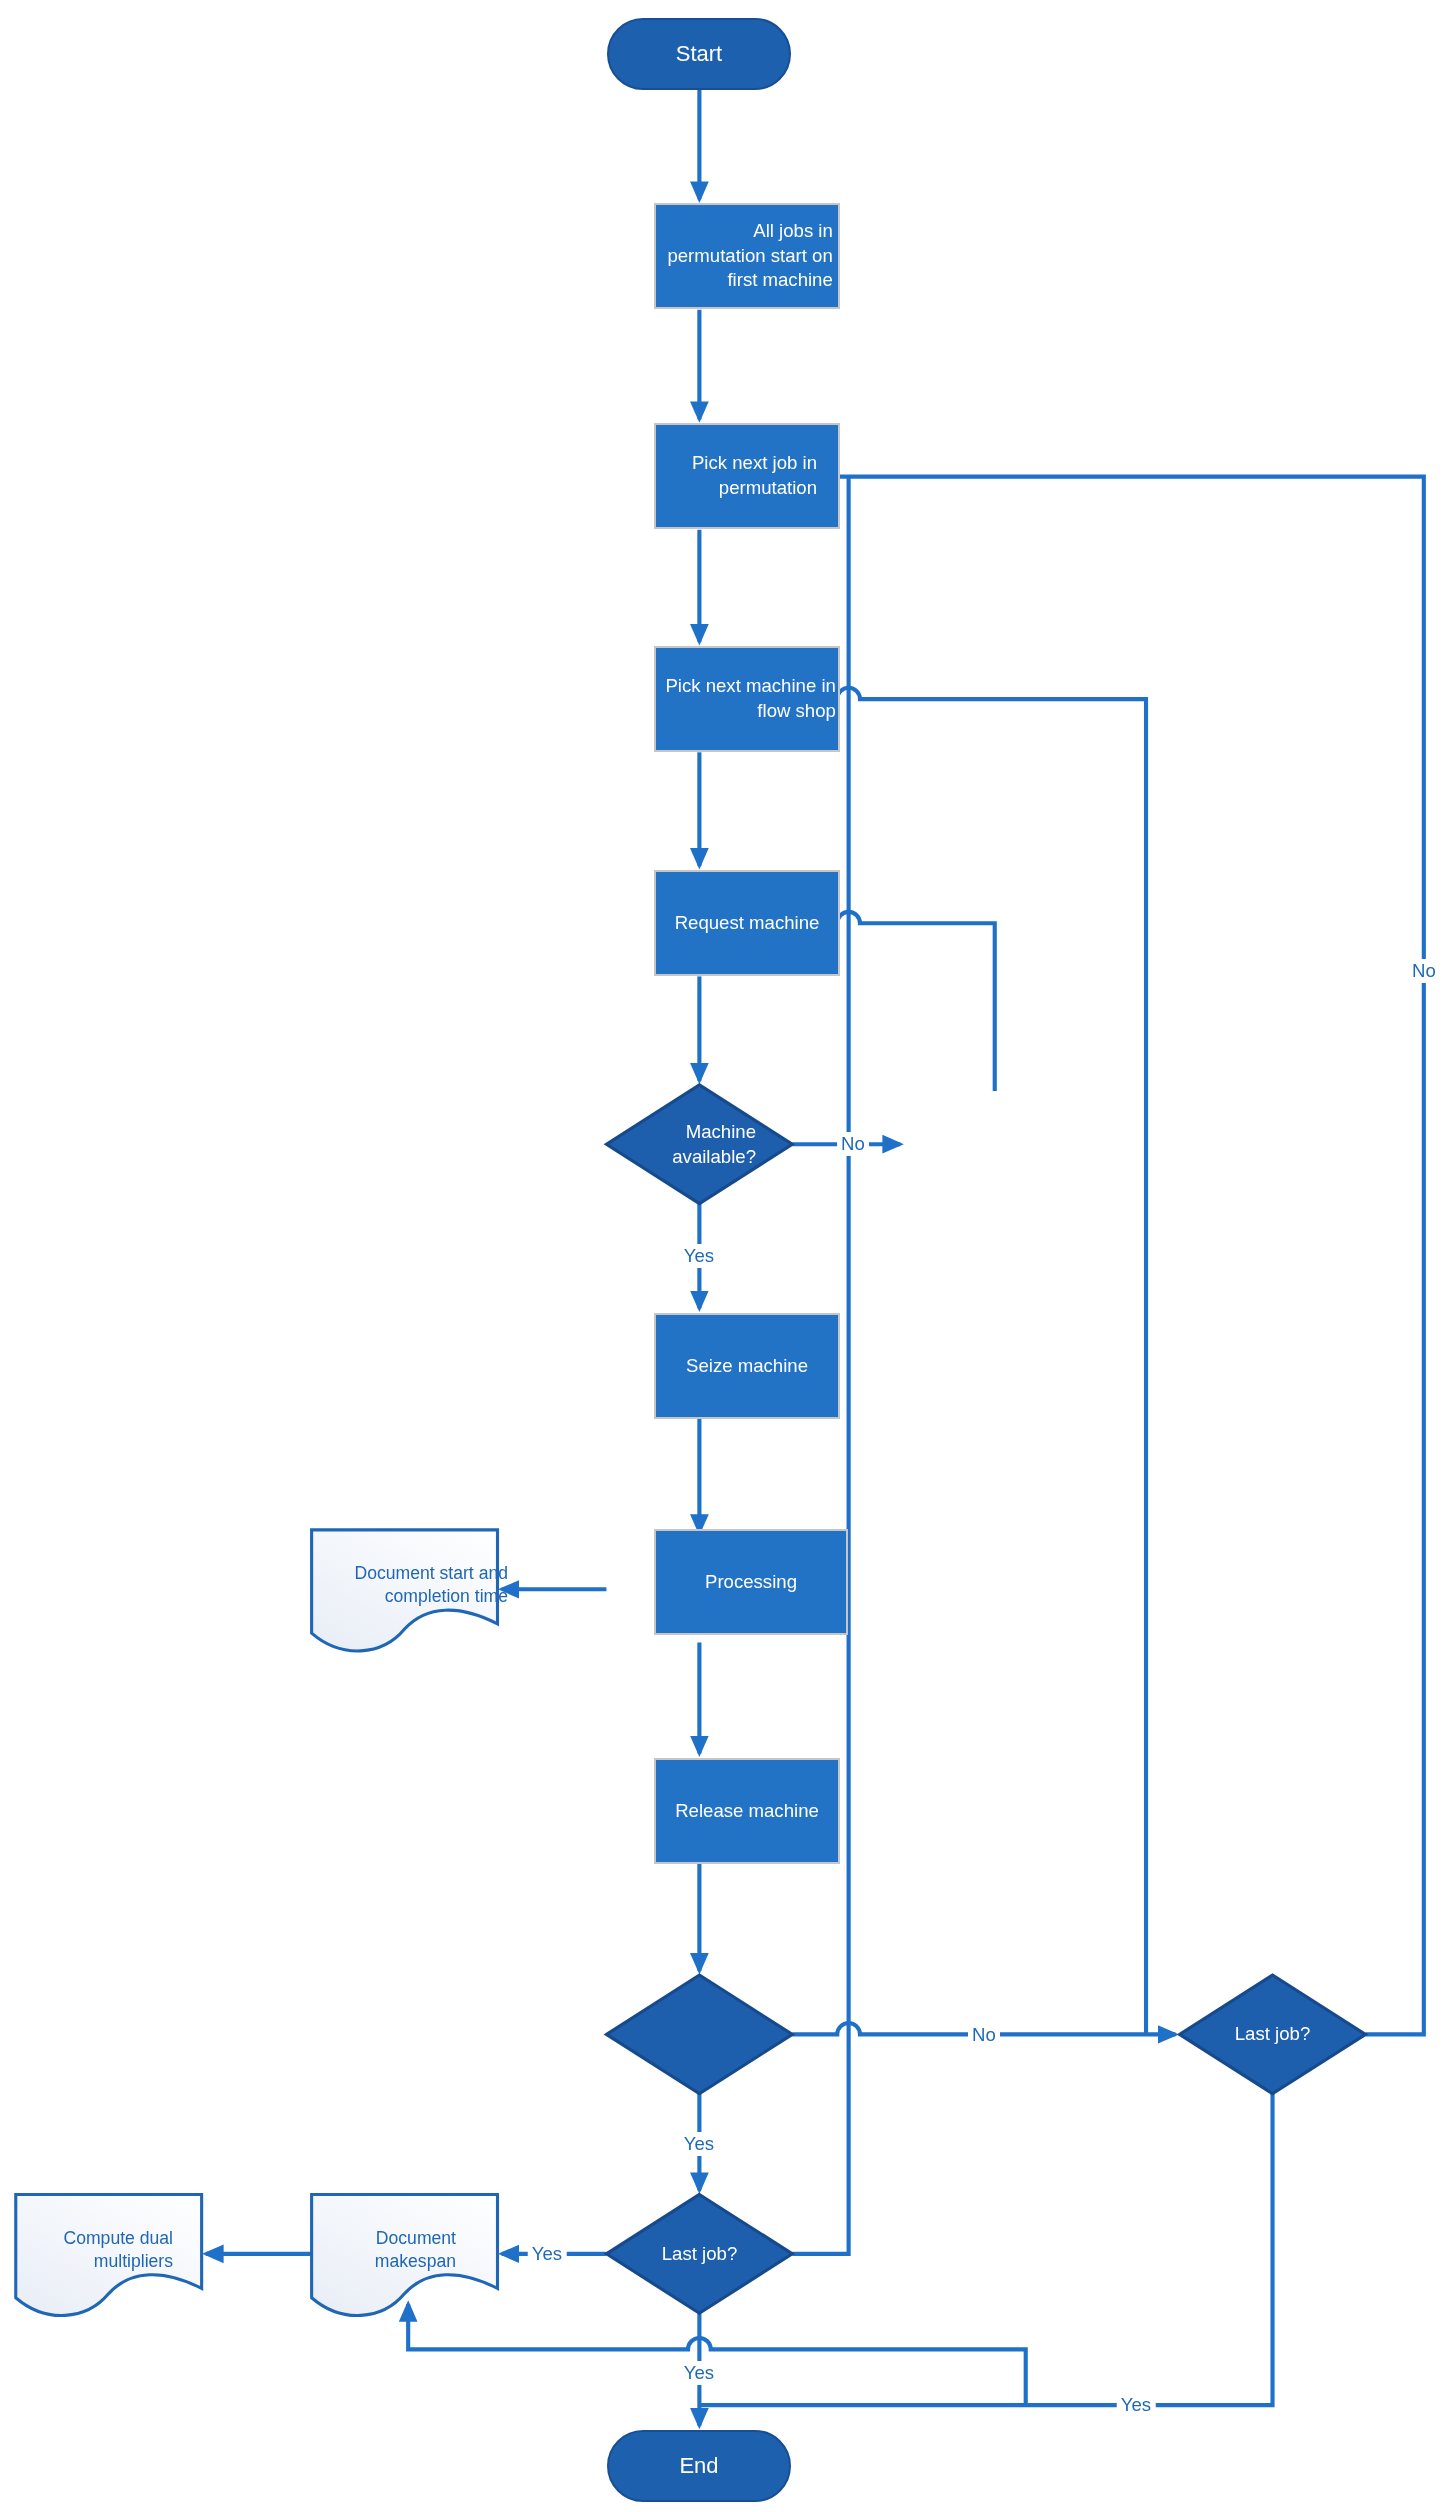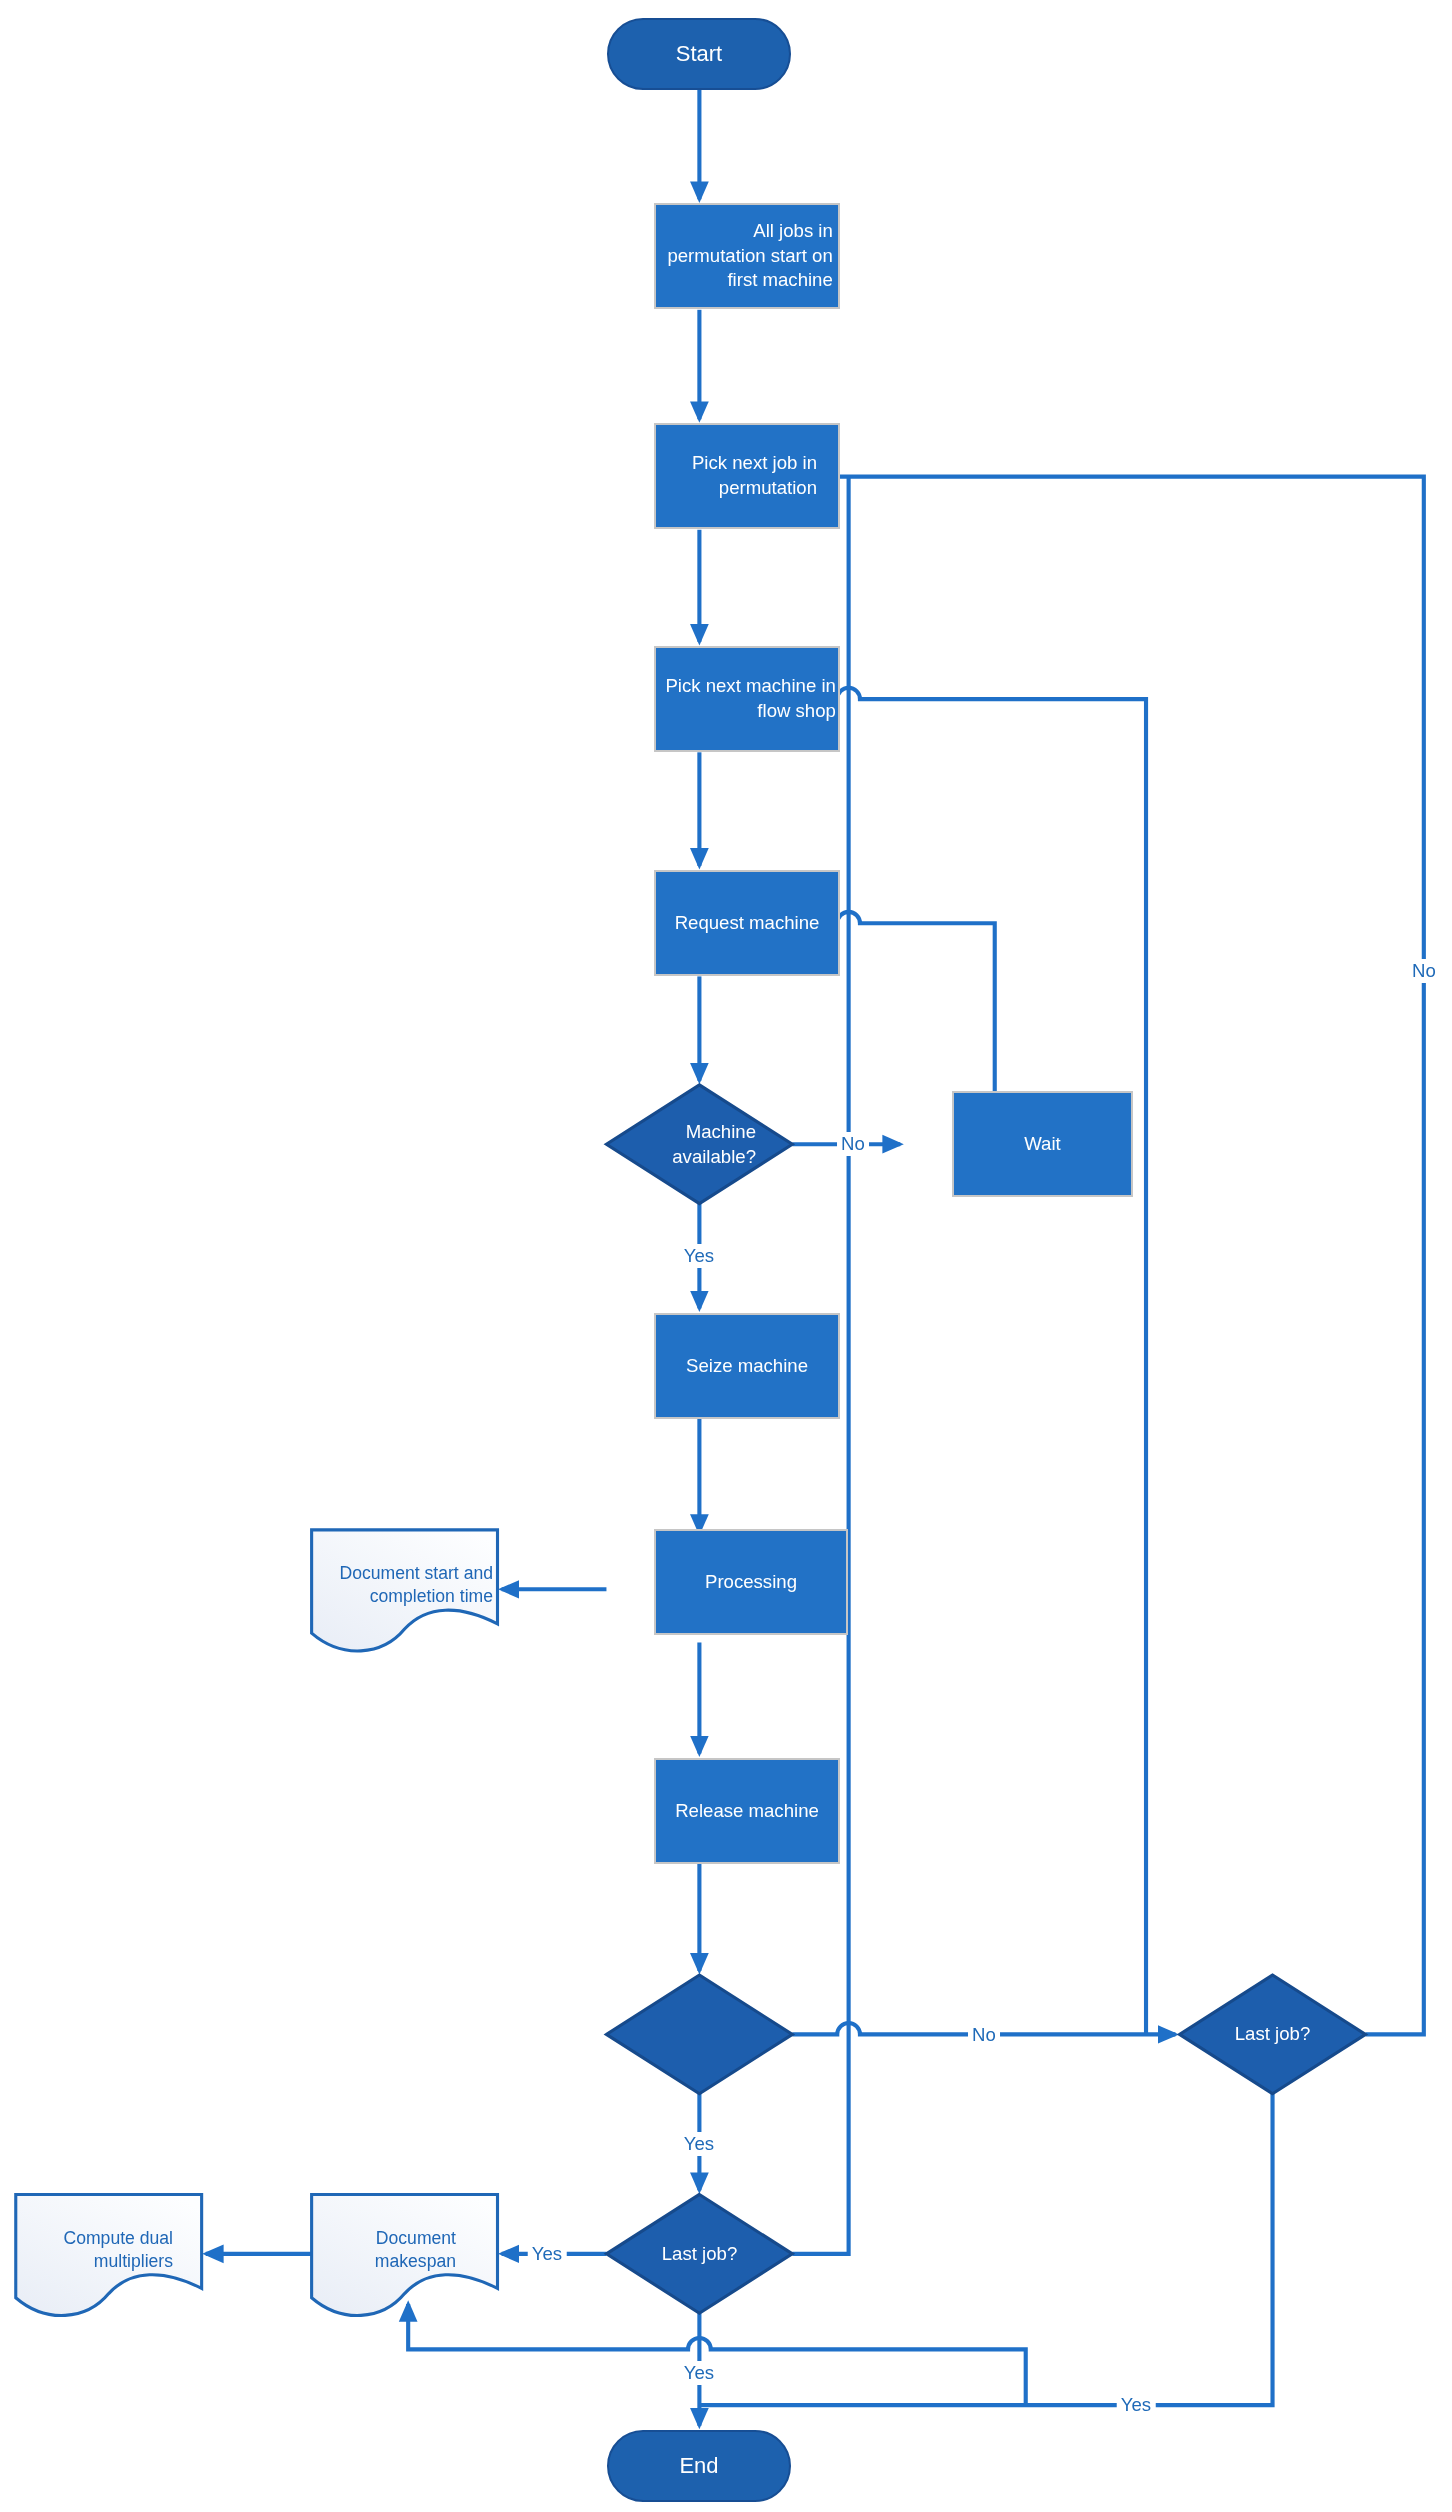--- a/index.html
+++ b/index.html
@@ -80,27 +80,26 @@
   <div class="node process" style="left:606px;top:203px;width:186px;height:106px;padding:0 5.2px">All jobs in permutation start on first machine</div>
 
   <div class="node process" style="left:606px;top:423px;width:186px;height:106px;padding:0 21px">Pick next job in permutation</div>
 
   <div class="node process" style="left:606px;top:646px;width:186px;height:106px;padding:0 2.1px">Pick next machine in flow shop</div>
 
   <div class="node process" style="left:606px;top:870px;width:186px;height:106px">Request machine</div>
 
   <div class="node ghost" style="left:642px;top:1085px;width:114px;height:119px">Machine available?</div>
 
-  <div class="node process" style="left:904px;top:1091px;width:181px;height:106px">Wait</div>
 
   <div class="node process" style="left:606px;top:1313px;width:186px;height:106px">Seize machine</div>
 
   <div class="node process" style="left:606px;top:1529px;width:194px;height:106px">Processing</div>
 
-  <div class="node ghost doc-label" style="left:317px;top:1536px;width:176px;height:98px">Document start and completion time</div>
+  <div class="node ghost doc-label" style="left:332px;top:1536px;width:176px;height:98px">Document start and completion time</div>
 
   <div class="node process" style="left:606px;top:1758px;width:186px;height:106px">Release machine</div>
 
 
   <div class="node ghost" style="left:1195px;top:1975px;width:155px;height:119px">Last job?</div>
 
   <div class="node ghost" style="left:622px;top:2195px;width:155px;height:119px">Last job?</div>
 
   <div class="node ghost doc-label" style="left:353px;top:2201px;width:103px;height:98px">Document makespan</div>
 

